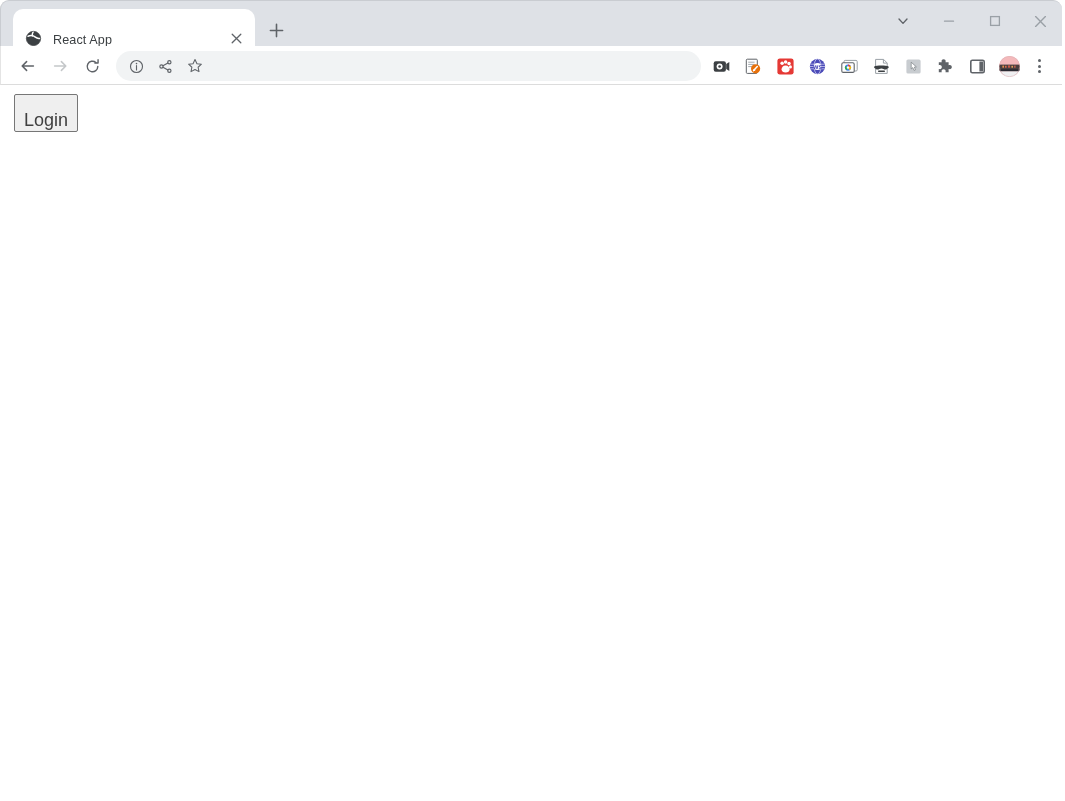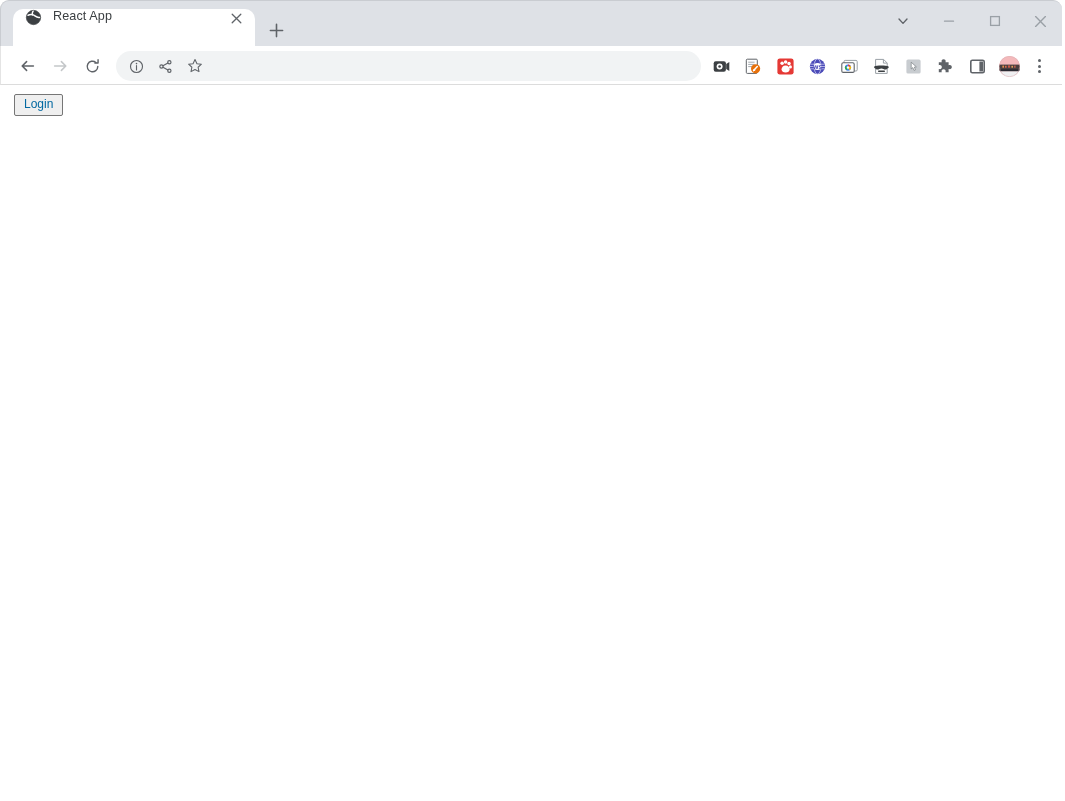--- a/index.html
+++ b/index.html
@@ -49,21 +49,21 @@
   .tab {
     position: absolute;
     left: 12px;
     top: 8px;
     width: 242px;
     height: 38px;
     background: #ffffff;
     border-top-left-radius: 10px;
     border-top-right-radius: 10px;
     display: flex;
-    align-items: flex-start;
+    align-items: flex-end;
     box-sizing: border-box;
     padding: 0 10px 0 12px;
   }
   .tab-favicon {
     width: 17px;
     height: 17px;
     flex: 0 0 17px;
     margin-right: 11px;
     position: relative;
   }
@@ -241,25 +241,25 @@
     top: 86px;
     width: 1065px;
     height: 715px;
     background: #ffffff;
     overflow: hidden;
   }
   .login-button {
     position: absolute;
     left: 14px;
     top: 8px;
-    padding: 2px 9px 3px 9px;
+    padding: 18px 9px 3px 9px;
     font-family: "Liberation Sans", sans-serif;
-    font-size: 12px;
+    font-size: 18px;
     line-height: 15px;
-    color: #0369a1;
+    color: #404040;
     background: #efefef;
     border: 1px solid #767676;
     border-radius: 2px;
     box-sizing: border-box;
     cursor: default;
   }
 </style>
 </head>
 <body>
 

